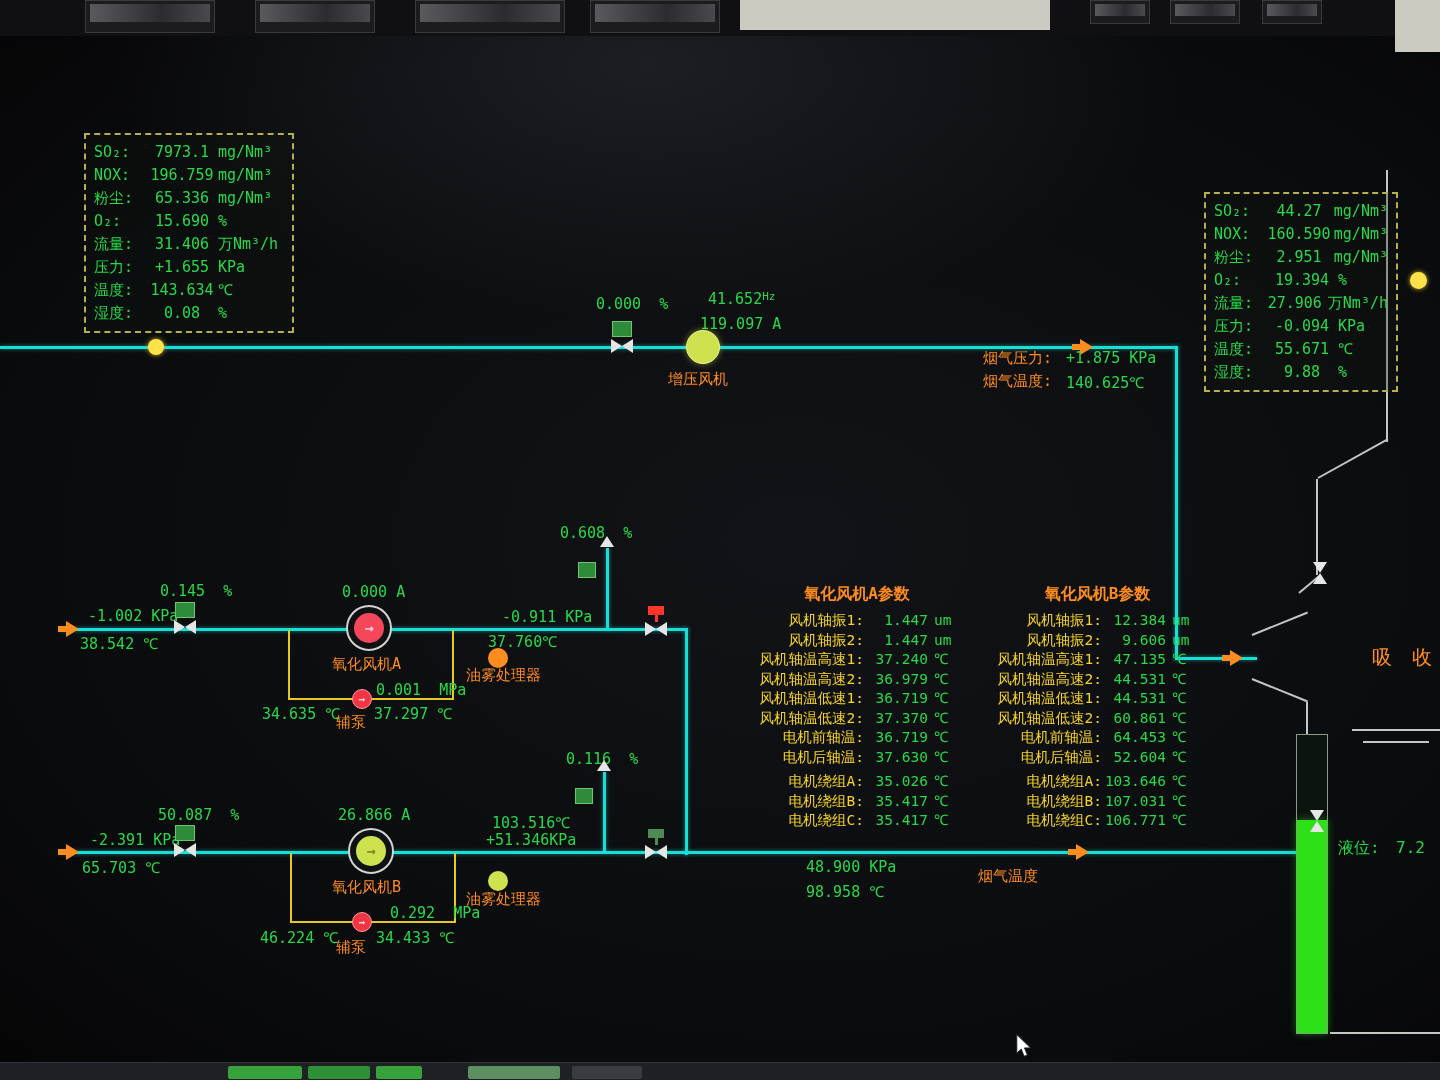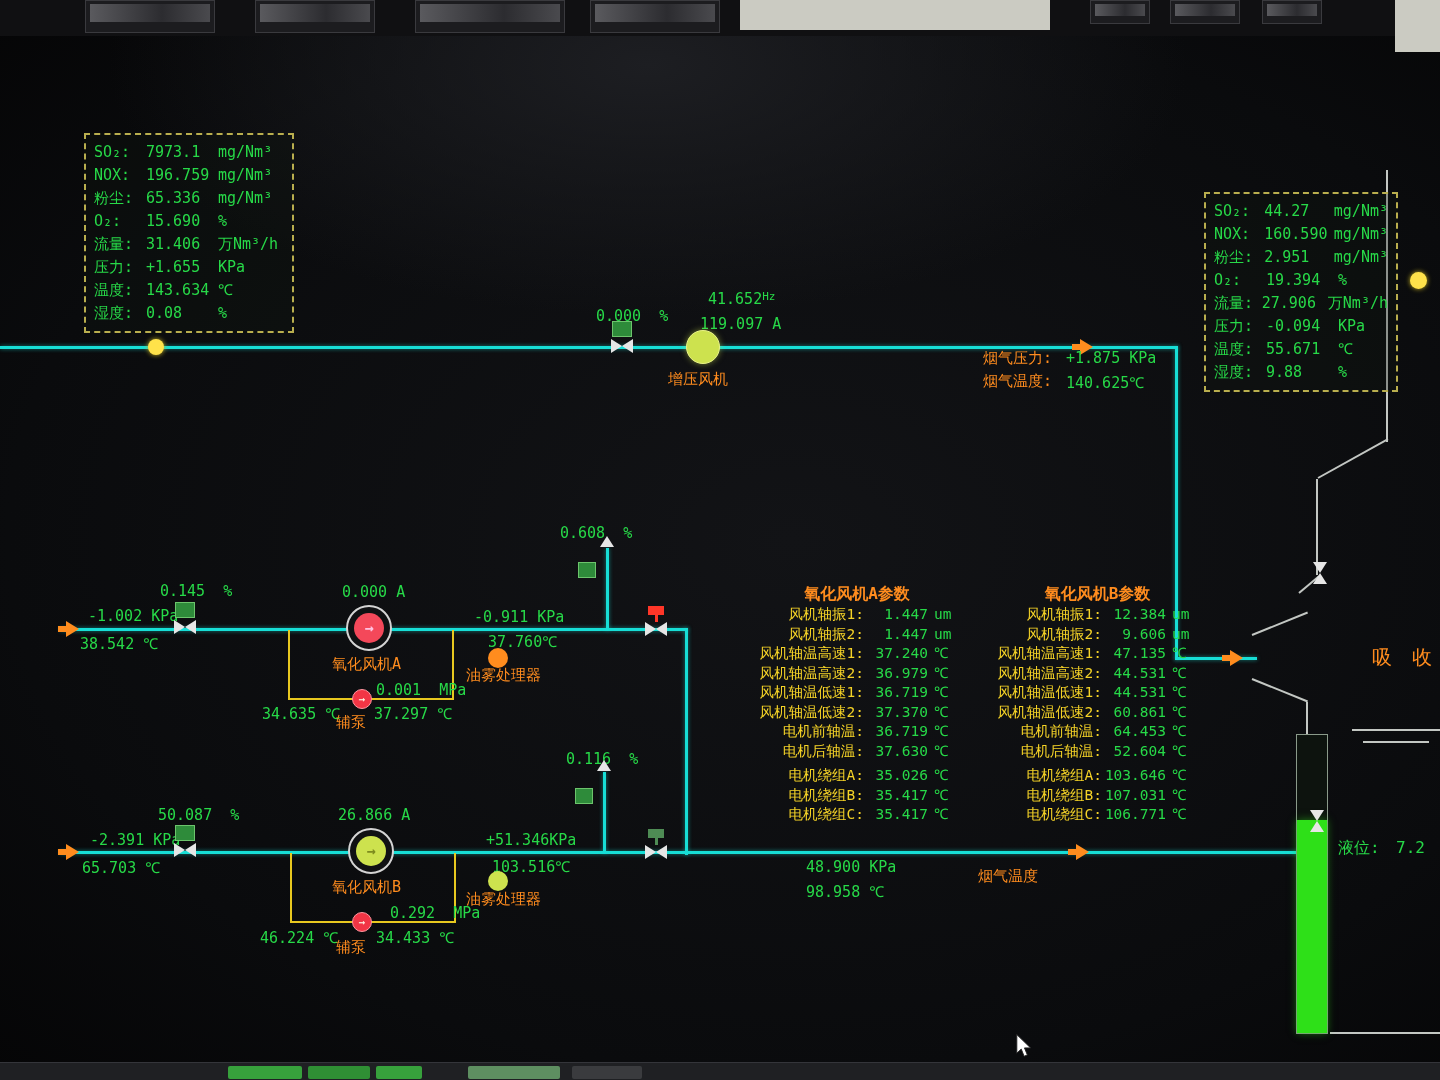--- a/index.html
+++ b/index.html
@@ -18,21 +18,21 @@
   .pipe { position:absolute; background:#17ded6; box-shadow:0 0 4px rgba(23,222,214,.55); }
   .pipe.h { height:3px; } .pipe.v { width:3px; }
   .gline { position:absolute; background:#c3c7c3; height:2px; transform-origin:0 50%; }
   .gline.v { width:2px; height:auto; }
   .dot { position:absolute; border-radius:50%; background:#ffe24a; width:16px; height:16px; box-shadow:0 0 5px #c9b420; }
 
   
   .datapanel { position:absolute; border:2px dashed #b9ae4e; padding:6px 8px; background:rgba(18,22,16,.3); }
   .datapanel .row { display:flex; font-size:15px; line-height:23px; color:#27d948; white-space:pre; }
   .datapanel .pl { width:52px; }
-  .datapanel .pv { width:72px; }
+  .datapanel .pv { width:72px;text-align:center; }
 
   
   .damper { position:absolute; width:24px; text-align:center; }
   .dbox { width:20px; height:16px; background:#2e8b3a; border:1px solid #6cc46c; margin:0 auto 2px; }
   .bow { position:relative; margin:0 auto; --c:#e6e6e6; }
   .bow.h { width:22px; height:14px; }
   .bow.h .tl { position:absolute; left:0; top:0; width:0; height:0; border-left:11px solid var(--c); border-top:7px solid transparent; border-bottom:7px solid transparent; }
   .bow.h .tr { position:absolute; right:0; top:0; width:0; height:0; border-right:11px solid var(--c); border-top:7px solid transparent; border-bottom:7px solid transparent; }
   .bow.v { width:14px; height:22px; }
   .bow.v .tt { position:absolute; top:0; left:0; width:0; height:0; border-top:11px solid var(--c); border-left:7px solid transparent; border-right:7px solid transparent; }
@@ -51,21 +51,21 @@
   .mist { position:absolute; width:20px; height:20px; border-radius:50%; }
 
   
   .flow { position:absolute; display:flex; align-items:center; height:16px; }
   .flow .tail { width:8px; height:6px; background:#ff8c1e; }
   .flow .head { width:0; height:0; border-left:13px solid #ff8c1e; border-top:8px solid transparent; border-bottom:8px solid transparent; }
   .uarr { position:absolute; width:0; height:0; border-bottom:11px solid #e6e6e6; border-left:7px solid transparent; border-right:7px solid transparent; }
 
   
   .params { position:absolute; }
-  .params .ttl { color:#ff8c1e; font-size:16px; font-weight:bold; text-align:center; white-space:pre; }
+  .params .ttl { color:#ff8c1e; font-size:16px; font-weight:bold; text-align:center; margin-bottom:6px; white-space:pre; }
   .params .prow { display:flex; font-size:14.5px; line-height:19.5px; white-space:pre; }
   .params .pl { color:#f5d327; width:122px; text-align:right; }
   .params .pv { color:#27d948; width:64px; text-align:right; }
   .params .pu { color:#27d948; padding-left:6px; }
   .params .gap { height:5px; }
 
   
   .gauge { position:absolute; border:1px solid #8a9a8a; background:#0d130e; }
   .gauge .fill { position:absolute; left:0; right:0; bottom:0; background:#2ee018; box-shadow:0 0 8px rgba(46,224,24,.5); }
 
@@ -171,21 +171,21 @@
     <div class="row"><span class="pl">SO₂:</span><span class="pv">44.27</span><span class="pu">mg/Nm³</span></div>
     <div class="row"><span class="pl">NOX:</span><span class="pv">160.590</span><span class="pu">mg/Nm³</span></div>
     <div class="row"><span class="pl">粉尘:</span><span class="pv">2.951</span><span class="pu">mg/Nm³</span></div>
     <div class="row"><span class="pl">O₂:</span><span class="pv">19.394</span><span class="pu">%</span></div>
     <div class="row"><span class="pl">流量:</span><span class="pv">27.906</span><span class="pu">万Nm³/h</span></div>
     <div class="row"><span class="pl">压力:</span><span class="pv">-0.094</span><span class="pu">KPa</span></div>
     <div class="row"><span class="pl">温度:</span><span class="pv">55.671</span><span class="pu">℃</span></div>
     <div class="row"><span class="pl">湿度:</span><span class="pv">9.88</span><span class="pu">%</span></div>
   </div>
 
-  <span class="t g" style="left:596px;top:307px">0.000  %</span>
+  <span class="t g" style="left:596px;top:295px">0.000  %</span>
   <div class="damper" style="left:610px;top:321px">
     <div class="dbox"></div>
     <div class="bow h">
         <span class="tl"></span>
         <span class="tr"></span>
       </div>
   </div>
   <div class="t" style="left:708px;top:290px"><span class="g">41.652</span><span class="g sm">Hz</span></div>
   <span class="t g" style="left:700px;top:315px">119.097 A</span>
   <div class="bfan" style="left:686px;top:330px"></div>
@@ -209,21 +209,21 @@
   <div class="fan" style="left:346px;top:605px">
     <div class="core" style="background:#f4485a;color:#ffc2e0">→</div>
   </div>
   <span class="t o" style="left:332px;top:655px">氧化风机A</span>
   <div class="abs" style="left:288px;top:630px;width:166px;height:70px;border:2px solid #e8c81f;border-top:none"></div>
   <div class="pump" style="left:352px;top:689px">→</div>
   <span class="t g" style="left:376px;top:681px">0.001  MPa</span>
   <span class="t g" style="left:262px;top:703px">34.635 ℃</span>
   <span class="t g" style="left:374px;top:703px">37.297 ℃</span>
   <span class="t o" style="left:336px;top:713px">辅泵</span>
-  <span class="t g" style="left:474px;top:608px">-0.911 KPa</span>
+  <span class="t g" style="left:502px;top:608px">-0.911 KPa</span>
   <span class="t g" style="left:488px;top:631px">37.760℃</span>
   <div class="mist" style="left:488px;top:648px;background:#ff8c1e"></div>
   <span class="t o" style="left:466px;top:666px">油雾处理器</span>
   <span class="t g" style="left:560px;top:524px">0.608  %</span>
   <div class="uarr" style="left:600px;top:536px"></div>
   <div class="abs" style="left:578px;top:562px;width:18px;height:16px;background:#2e8b3a;border:1px solid #6cc46c"></div>
   <div class="bow v abs" style="left:600px;top:562px">
       <span class="tt"></span>
       <span class="tb"></span>
     </div>
@@ -251,21 +251,21 @@
     <div class="core" style="background:#cde24e;color:#7d8c1e">→</div>
   </div>
   <span class="t o" style="left:332px;top:878px">氧化风机B</span>
   <div class="abs" style="left:290px;top:853px;width:166px;height:70px;border:2px solid #e8c81f;border-top:none"></div>
   <div class="pump" style="left:352px;top:912px">→</div>
   <span class="t g" style="left:390px;top:904px">0.292  MPa</span>
   <span class="t g" style="left:260px;top:927px">46.224 ℃</span>
   <span class="t g" style="left:376px;top:927px">34.433 ℃</span>
   <span class="t o" style="left:336px;top:938px">辅泵</span>
   <span class="t g" style="left:486px;top:831px">+51.346KPa</span>
-  <span class="t g" style="left:492px;top:856px">103.516℃</span>
+  <span class="t g" style="left:492px;top:812px">103.516℃</span>
   <div class="mist" style="left:488px;top:871px;background:#cde24e"></div>
   <span class="t o" style="left:466px;top:890px">油雾处理器</span>
   <span class="t g" style="left:566px;top:750px">0.116  %</span>
   <div class="uarr" style="left:597px;top:760px"></div>
   <div class="abs" style="left:575px;top:788px;width:18px;height:16px;background:#2e8b3a;border:1px solid #6cc46c"></div>
   <div class="bow v abs" style="left:597px;top:788px">
       <span class="tt"></span>
       <span class="tb"></span>
     </div>
   <div class="mov" style="left:644px;top:829px;--c:#4e8b54">

